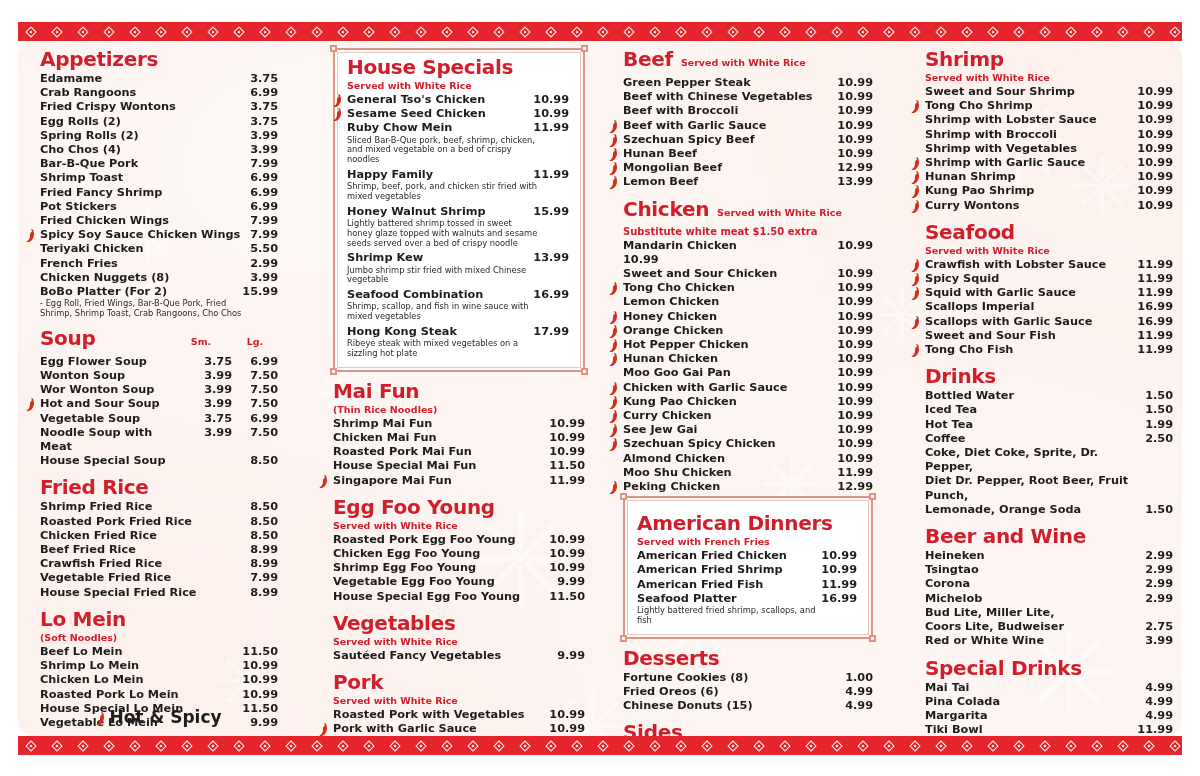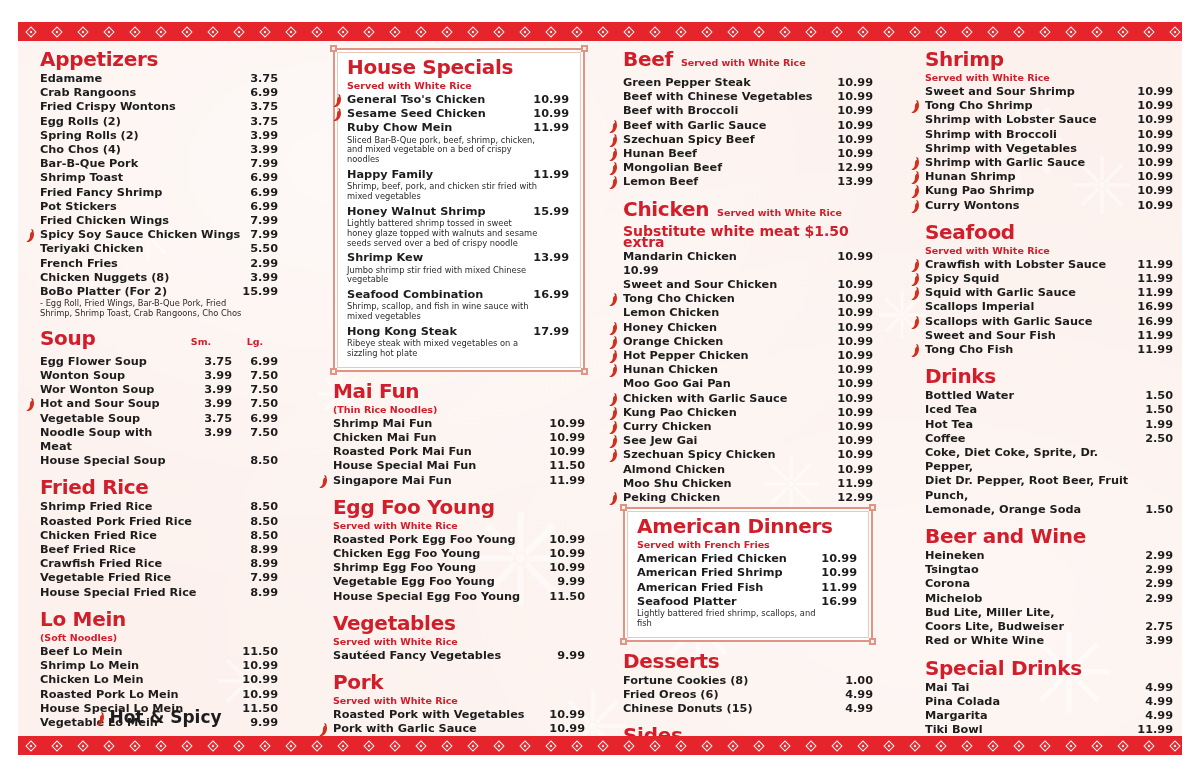--- a/index.html
+++ b/index.html
@@ -13,51 +13,51 @@
   .band.top{top:22px;}
   .band.bottom{top:736px;height:19px;}
   .band-pattern{display:flex;align-items:center;gap:18px;height:100%;padding-left:9px;}
   .diamond{width:6px;height:6px;border:1.4px solid rgba(255,255,255,.97);transform:rotate(45deg);flex:none;position:relative;}
   .diamond::after{content:"";position:absolute;inset:1.6px;background:#fff;}
 
   
   .content{position:absolute;left:18px;right:18px;top:41px;bottom:40px;overflow:hidden;
     background:#fcf1ed;
     background-image:radial-gradient(ellipse at 28% 18%, rgba(255,255,255,.55), rgba(255,255,255,0) 55%),
-                     radial-gradient(ellipse at 78% 80%, rgba(255,255,255,.4), rgba(255,255,255,0) 60%);}
+                     radial-gradient(ellipse at 78% 80%, rgba(255,255,255,.4), rgba(255,255,255,0) 60%);border-radius:16px;}
   .fw{position:absolute;opacity:.5;pointer-events:none;}
 
   .col{position:absolute;top:7px;}
   .col1{left:22px;width:238px;}
   .col2{left:315px;width:252px;}
   .col3{left:605px;width:250px;}
   .col4{left:907px;width:248px;}
 
   .sec{margin-bottom:2px;}
   .sec-head{display:flex;align-items:baseline;gap:8px;margin:8px 0 2px;color:var(--red);font-weight:bold;font-size:20px;letter-spacing:-.3px;line-height:22px;}
   .sec:first-child .sec-head{margin-top:0;}
   .sec-title{flex:none;}
   .sub-inline{font-size:9.5px;color:var(--red);font-weight:bold;letter-spacing:0;}
   .sub{color:var(--red);font-size:9.5px;font-weight:bold;line-height:11px;margin:0 0 2px;}
-  .note{color:var(--red);font-size:14px;font-weight:bold;line-height:11px;margin:0 0 2px;}
+  .note{color:var(--red);font-size:10px;font-weight:bold;line-height:11px;margin:0 0 2px;}
   .ph{width:46px;text-align:center;color:var(--red);font-size:9.5px;font-weight:bold;flex:none;letter-spacing:0;}
   .sp{flex:1;}
 
   .row{display:flex;align-items:baseline;position:relative;font-size:11.3px;font-weight:bold;color:var(--ink);line-height:14.2px;}
   .row.multi{align-items:flex-end;}
   .iname{flex:1;padding-right:6px;}
   .inames{flex:1;padding-right:6px;}
   .iprice{text-align:right;flex:none;}
   .pcol{width:46px;text-align:right;flex:none;}
   .desc{font-size:8.3px;font-weight:normal;color:#2a2a2a;line-height:9.8px;margin:0 30px 3px 0;}
   .pepper{position:absolute;left:-14px;top:1px;width:9px;height:13px;line-height:0;}
 
   .boxed{background:#fff;border:2px solid var(--boxb);padding:6px 14px 8px 12px;position:relative;margin:0 0 7px;}
   .boxed::before{content:"";position:absolute;inset:2px;border:1px solid #efc6ba;pointer-events:none;}
-  .boxed .sec-head{margin-top:0;}
+  .boxed .sec-head{margin-top:8px;}
   .corner{position:absolute;width:7px;height:7px;background:var(--boxb);}
   .corner.tl{left:-5px;top:-5px;} .corner.tr{right:-5px;top:-5px;}
   .corner.bl{left:-5px;bottom:-5px;} .corner.br{right:-5px;bottom:-5px;}
   .corner::after{content:"";position:absolute;inset:2px;background:#fcf1ed;}
 
   .legend{position:absolute;left:22px;width:238px;top:666px;text-align:center;font-size:17px;font-weight:bold;color:var(--ink);}
   .legend .pepper{position:static;display:inline-block;vertical-align:-2px;margin-right:4px;}
 </style>
 </head>
 <body>

